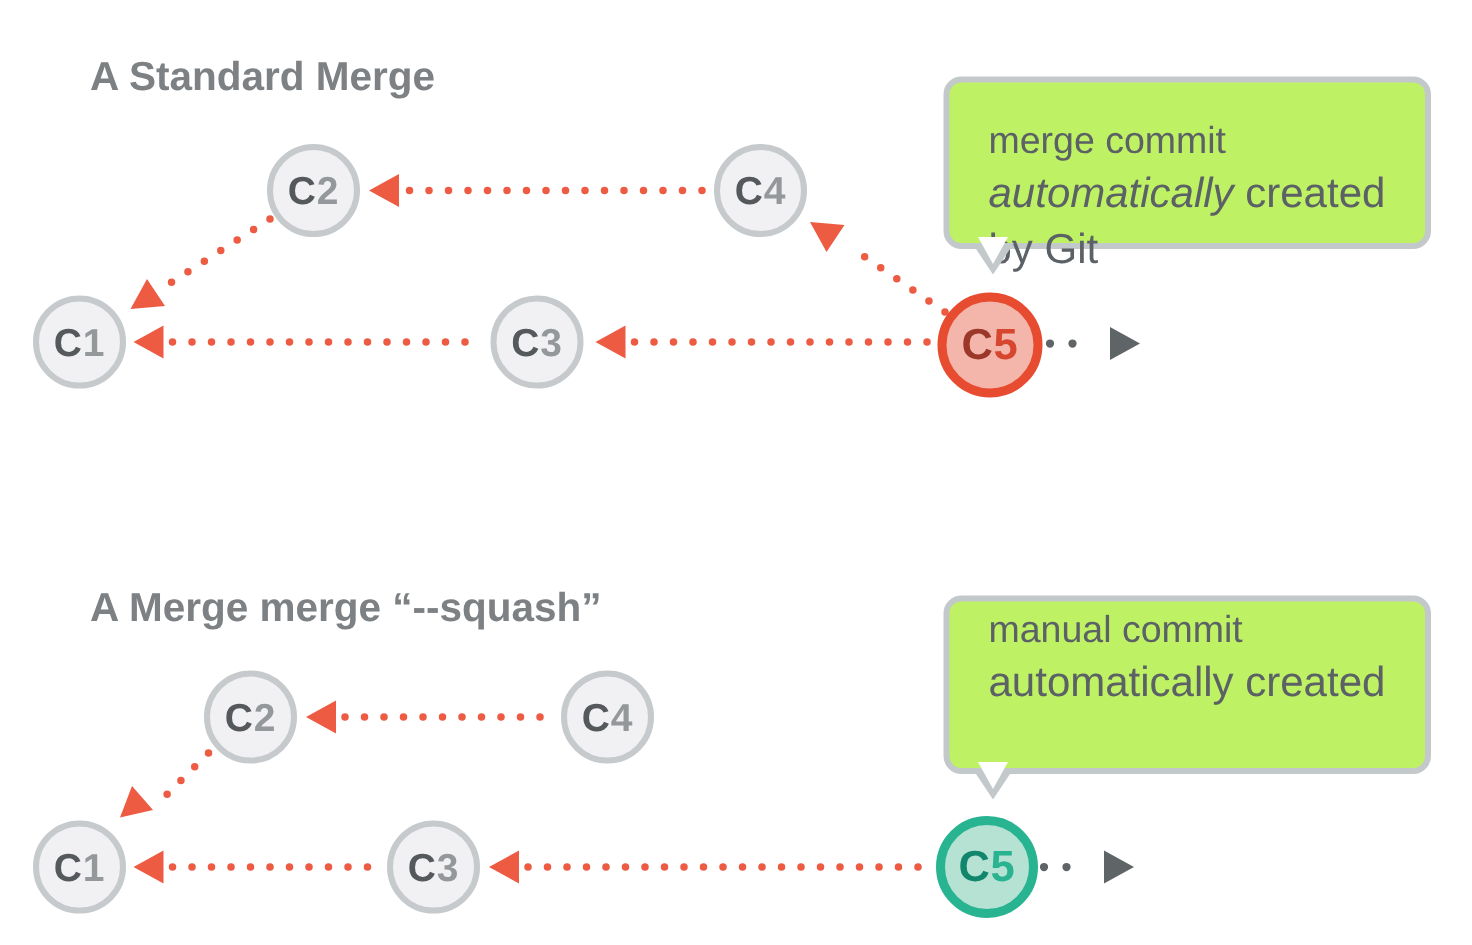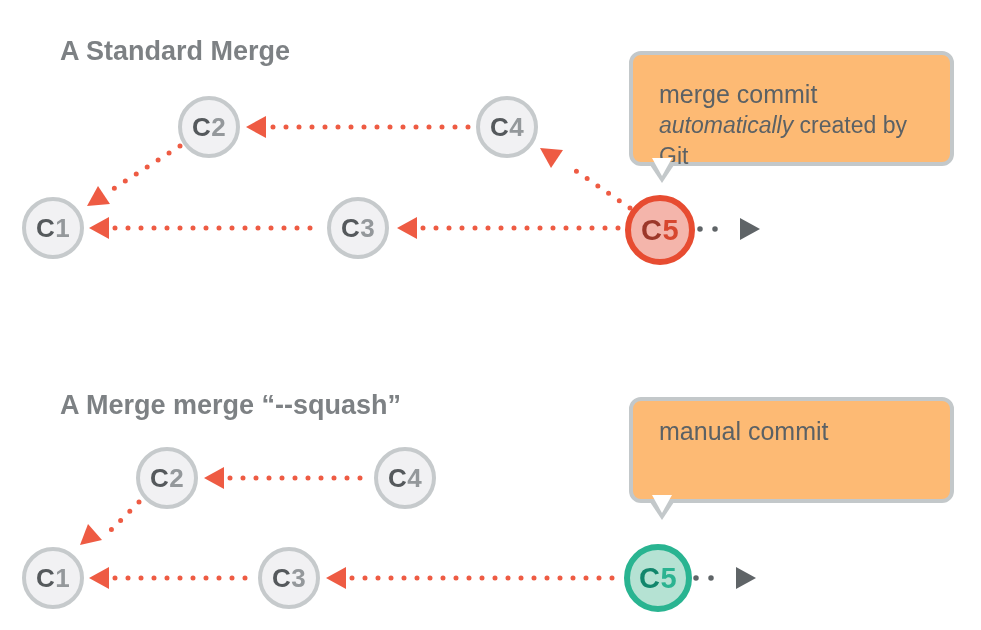--- a/index.html
+++ b/index.html
@@ -27,27 +27,27 @@
   }
   .node-merge .letter{color:#9c382a;}
   .node-merge .digit{color:#d7472f;}
   .node-squash{
     width:56px;height:56px;border:6px solid #29b491;background:#b5e2d3;font-size:29px;
   }
   .node-squash .letter{color:#12866c;}
   .node-squash .digit{color:#2ab391;}
   .bubble{
     position:absolute;left:629px;width:325px;box-sizing:border-box;
-    background:#fdba74;border:4px solid #c3c8ca;border-radius:12px;
+    background:#bef264;border:4px solid #c3c8ca;border-radius:12px;
     color:#5b6165;
   }
   .bubble-top{top:51px;height:115px;padding:24px 8px 0 26px;}
-  .bubble-bottom{top:397px;height:106px;padding:15px 8px 0 26px;}
+  .bubble-bottom{top:397px;height:119px;padding:4px 8px 0 26px;}
   .bubble .line1{font-size:25px;line-height:1.25;}
-  .bubble .line2,.bubble .line3{font-size:23px;line-height:1.33;}
+  .bubble .line2,.bubble .line3{font-size:28px;line-height:1.33;}
   .bubble .it{font-style:italic;}
   .tail-outer{
     position:absolute;bottom:-21px;left:15px;width:0;height:0;
     border-left:14px solid transparent;border-right:14px solid transparent;
     border-top:21px solid #c3c8ca;
   }
   .tail-inner{
     position:absolute;bottom:-14px;left:19px;width:0;height:0;
     border-left:10px solid transparent;border-right:10px solid transparent;
     border-top:18px solid #ffffff;
@@ -155,17 +155,18 @@
     <span class="letter">C</span>
       <span class="digit">4</span>
   </div>
   <div class="node node-squash" style="left:624px;top:544px;">
     <span class="letter">C</span>
       <span class="digit">5</span>
   </div>
 
   <div class="bubble bubble-bottom">
     <div class="line1">manual commit</div>
+    <div class="line3">automatically created</div>
     <div class="tail-outer"></div>
     <div class="tail-inner"></div>
   </div>
 
 </div>
 
 </body></html>

